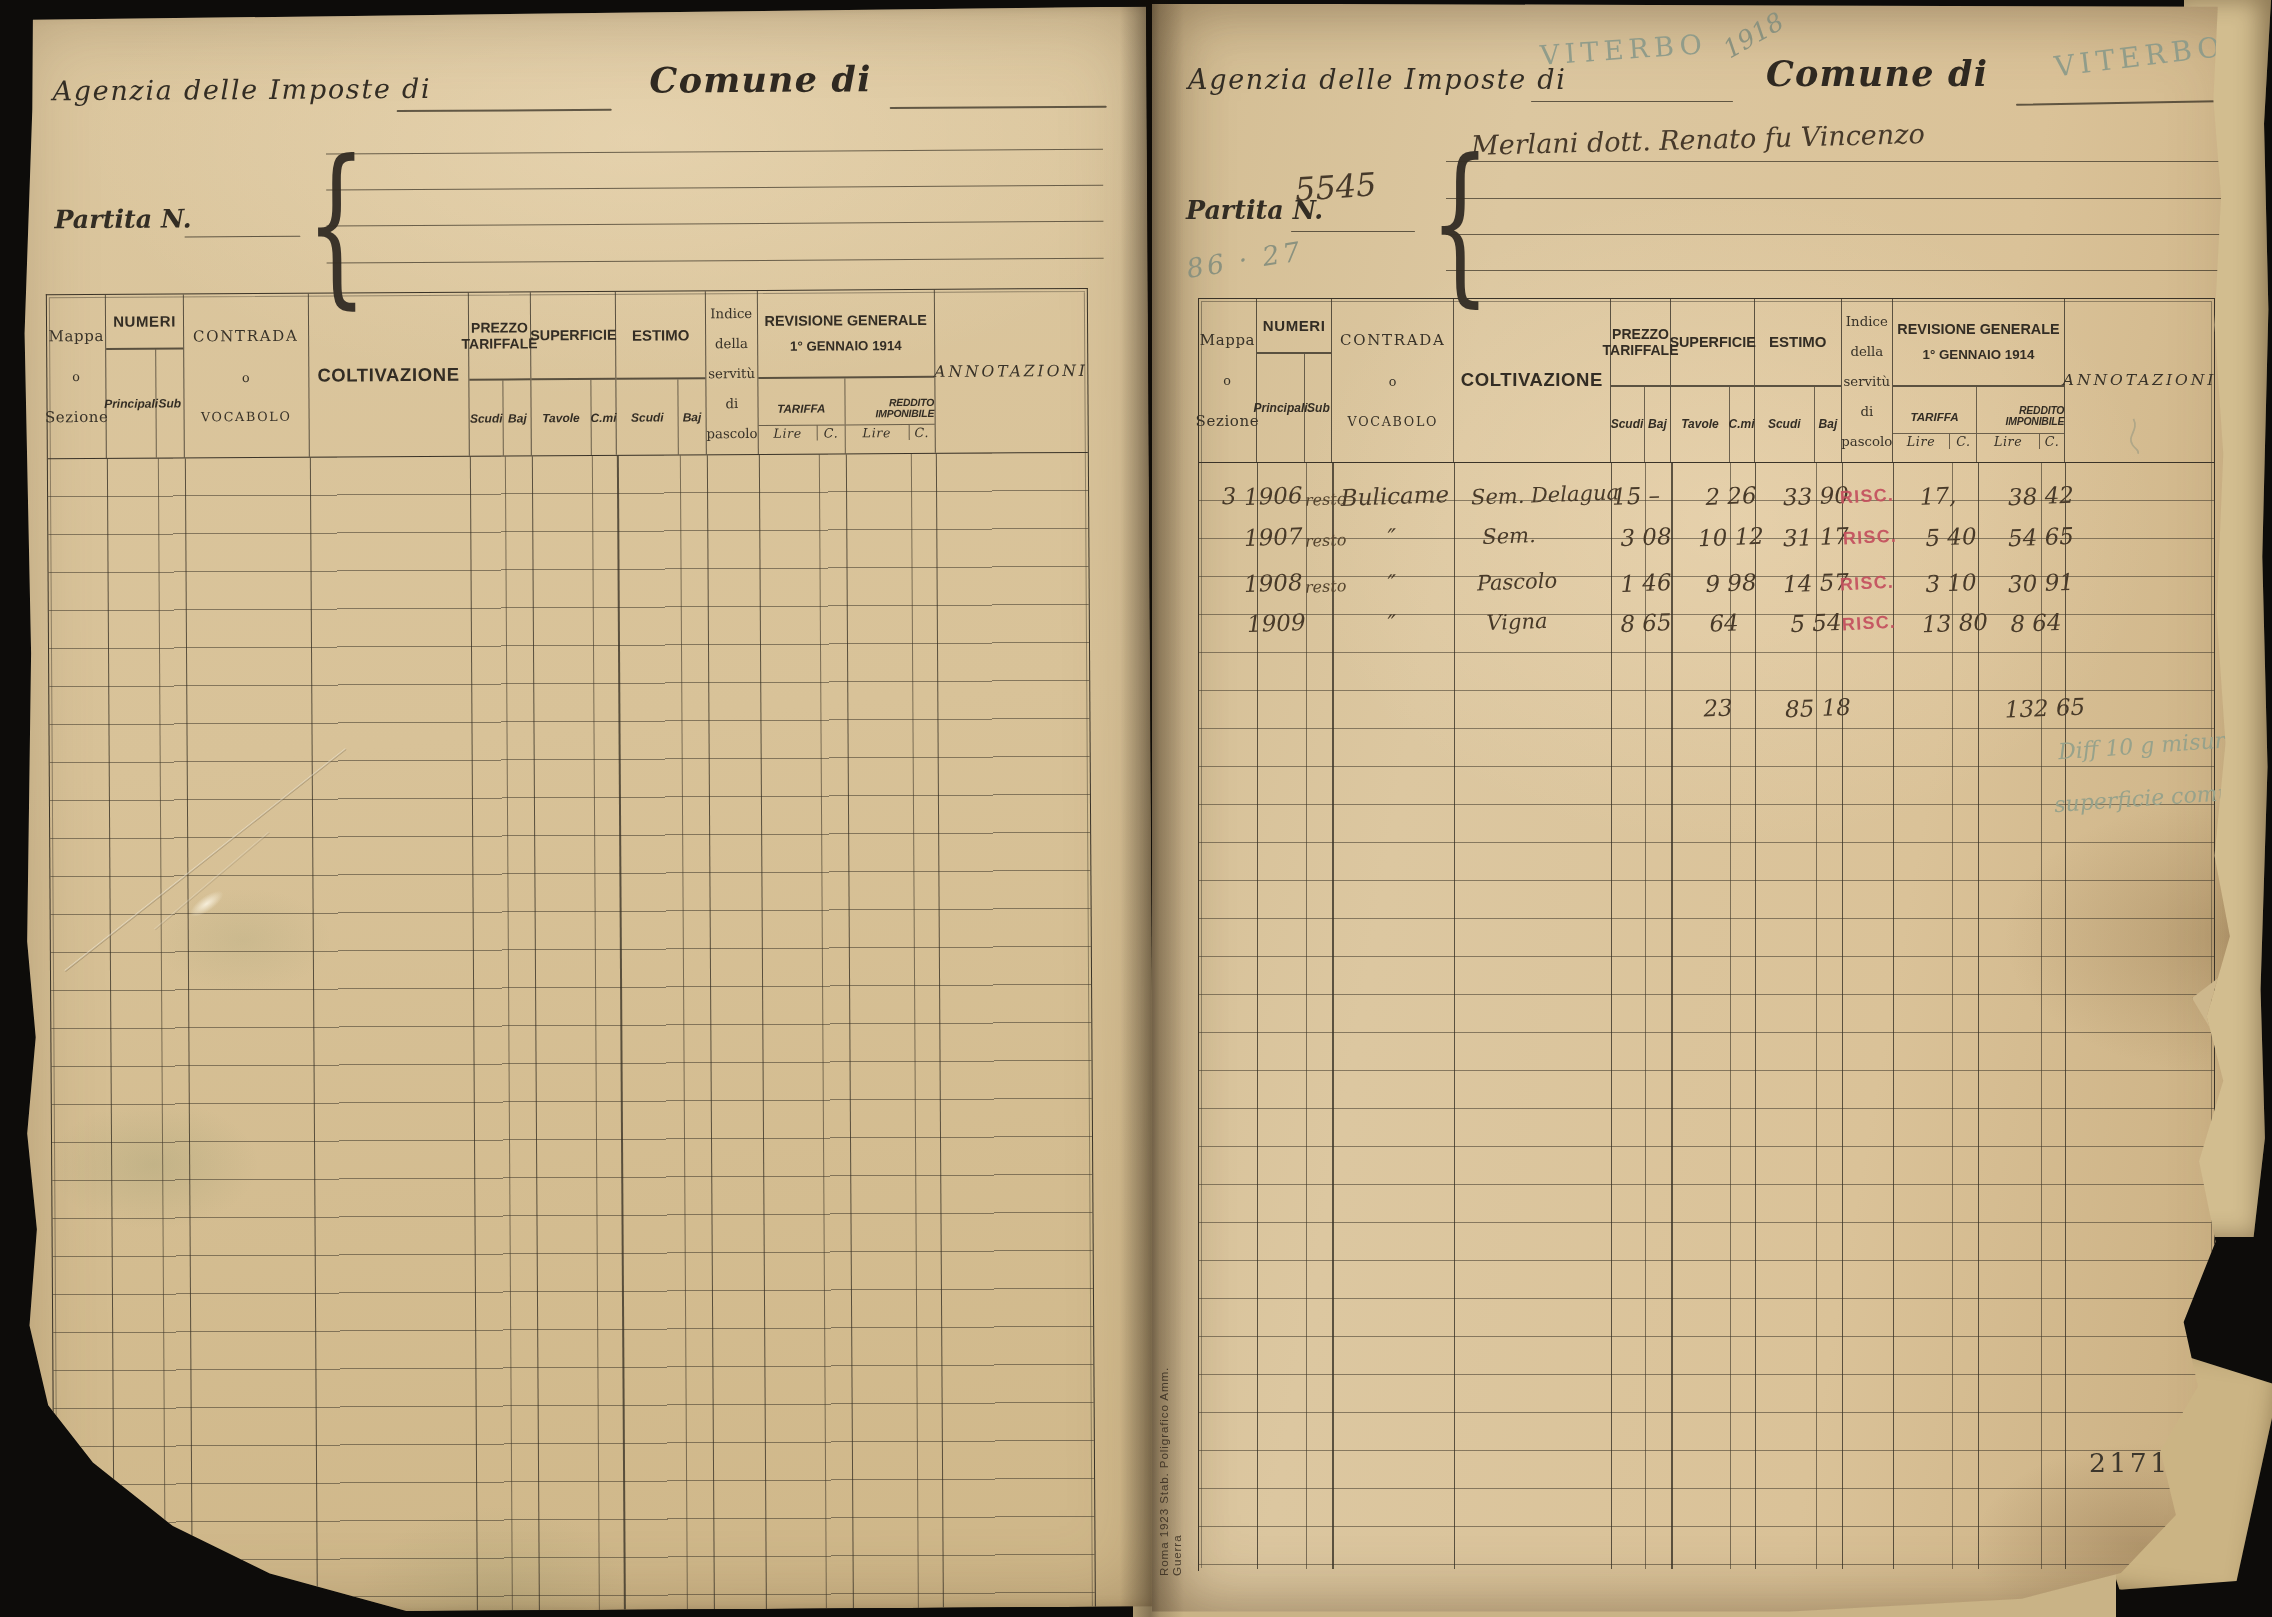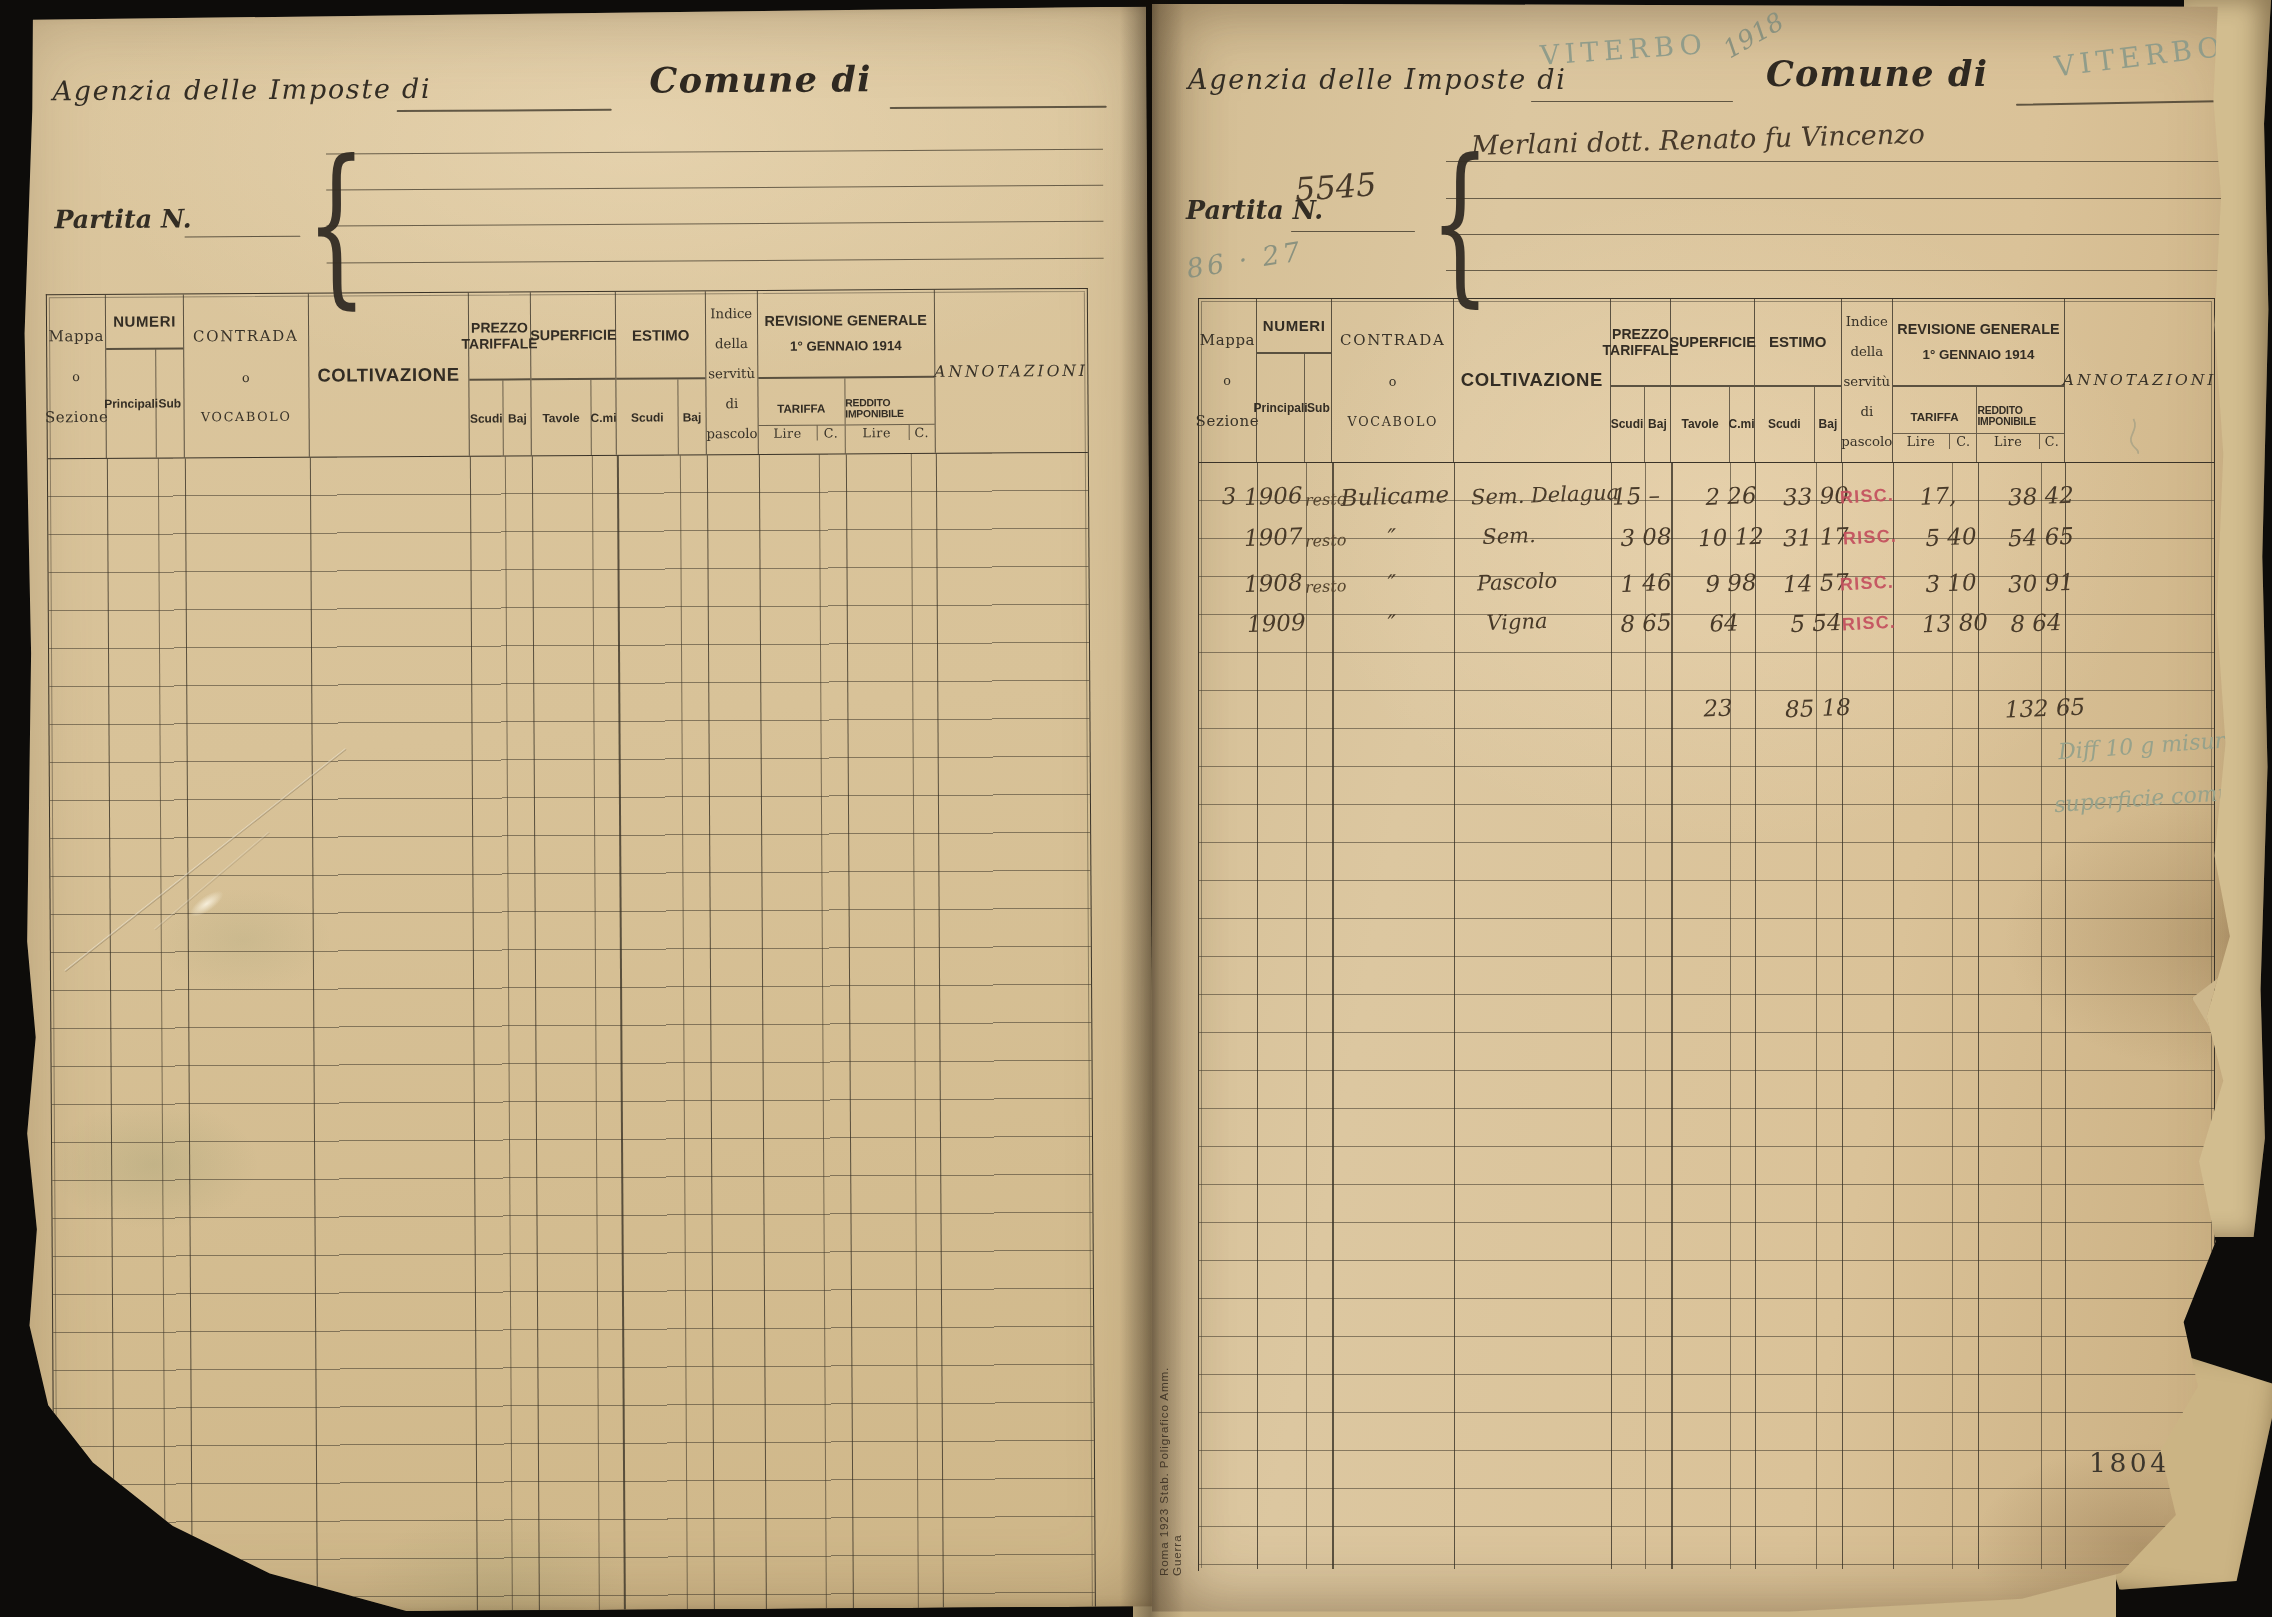--- a/index.html
+++ b/index.html
@@ -60,21 +60,21 @@
   .sheet{position:absolute;border:1.7px solid #3a3328;border-bottom:none;background:transparent;}
   .sheet::before{content:"";position:absolute;inset:2.3px;border:0.6px solid rgba(58,51,40,.45);border-bottom:none;pointer-events:none;}
   .sheet-head{display:flex;height:164px;border-bottom:1.7px solid #3a3328;position:relative;box-sizing:border-box;}
   .hg{border-right:1.2px solid rgba(58,51,40,.8);display:flex;flex-direction:column;box-sizing:border-box;position:relative;}
   .hg:last-child{border-right:none;}
   .w1{width:5.7%}.w2{width:7.45%}.w3{width:12%}.w4{width:15.4%}.w5{width:6%}
   .w6{width:8.2%}.w7{width:8.6%}.w8{width:5%}.w9{width:17%}.w10{width:14.65%}
   .stack{flex:1;display:flex;flex-direction:column;align-items:center;justify-content:space-evenly;padding:8px 1.2px;text-align:center;}
   .glabel{display:flex;flex-direction:column;align-items:center;justify-content:center;text-align:center;}
   .sub-row{flex:1;display:flex;border-top:2.3px double rgba(58,51,40,.8);box-sizing:border-box;}
-  .sub{display:flex;align-items:center;justify-content:center;border-right:0.9px solid rgba(58,51,40,.7);box-sizing:border-box;text-align:left;}
+  .sub{display:flex;align-items:center;justify-content:center;border-right:0.9px solid rgba(58,51,40,.7);box-sizing:border-box;text-align:right;font-style:italic;}
   .sub:last-child{border-right:none;}
   .fsans{font-family:"Liberation Sans",sans-serif;font-weight:700;color:#332d24;}
   .fserif{font-family:"DejaVu Serif",serif;color:#383228;}
   .lbl26{font-size:15px;letter-spacing:0.6px;}
   .lbl22{font-size:12.7px;letter-spacing:0.6px;}
   .lbl21{font-size:12px;}
   .ann{font-style:italic;font-size:15.6px;letter-spacing:2.9px;}
   .indice{font-size:13.3px;line-height:2.25;padding-top:3.5px;}
   .colgrp{display:flex;flex-direction:column;flex:1;}
   .subhdr{display:flex;align-items:center;justify-content:center;height:34px;border-bottom:0.9px solid rgba(58,51,40,.7);box-sizing:border-box;}
@@ -409,20 +409,20 @@
   </div>
   <div class="hwrow" style="top:691px">
     <span class="hw c" style="left:566px">23</span>
     <span class="hw c" style="left:666px">85 18</span>
     <span class="hw c" style="left:893px">132 65</span>
   </div>
 
   <span class="greennote" style="left:906px;top:729px">Diff 10 g misura</span>
   <span class="greennote" style="left:902px;top:781px">superficie comune</span>
 
-  <span class="pagenum" style="left:937px;top:1443px">1804</span>
+  <span class="pagenum" style="left:937px;top:1443px">2171</span>
   <span class="imprint" style="left:4.6px;top:1318px;height:254px">Roma 1923  Stab. Poligrafico Amm. Guerra</span>
 
   <div class="flap" style="left:1040px;top:948px;width:61px;height:133px;clip-path:polygon(100% 0,0 35%,85% 100%)"></div>
 </div>
 
 <div class="spine"></div>
 
 
 </body></html>

